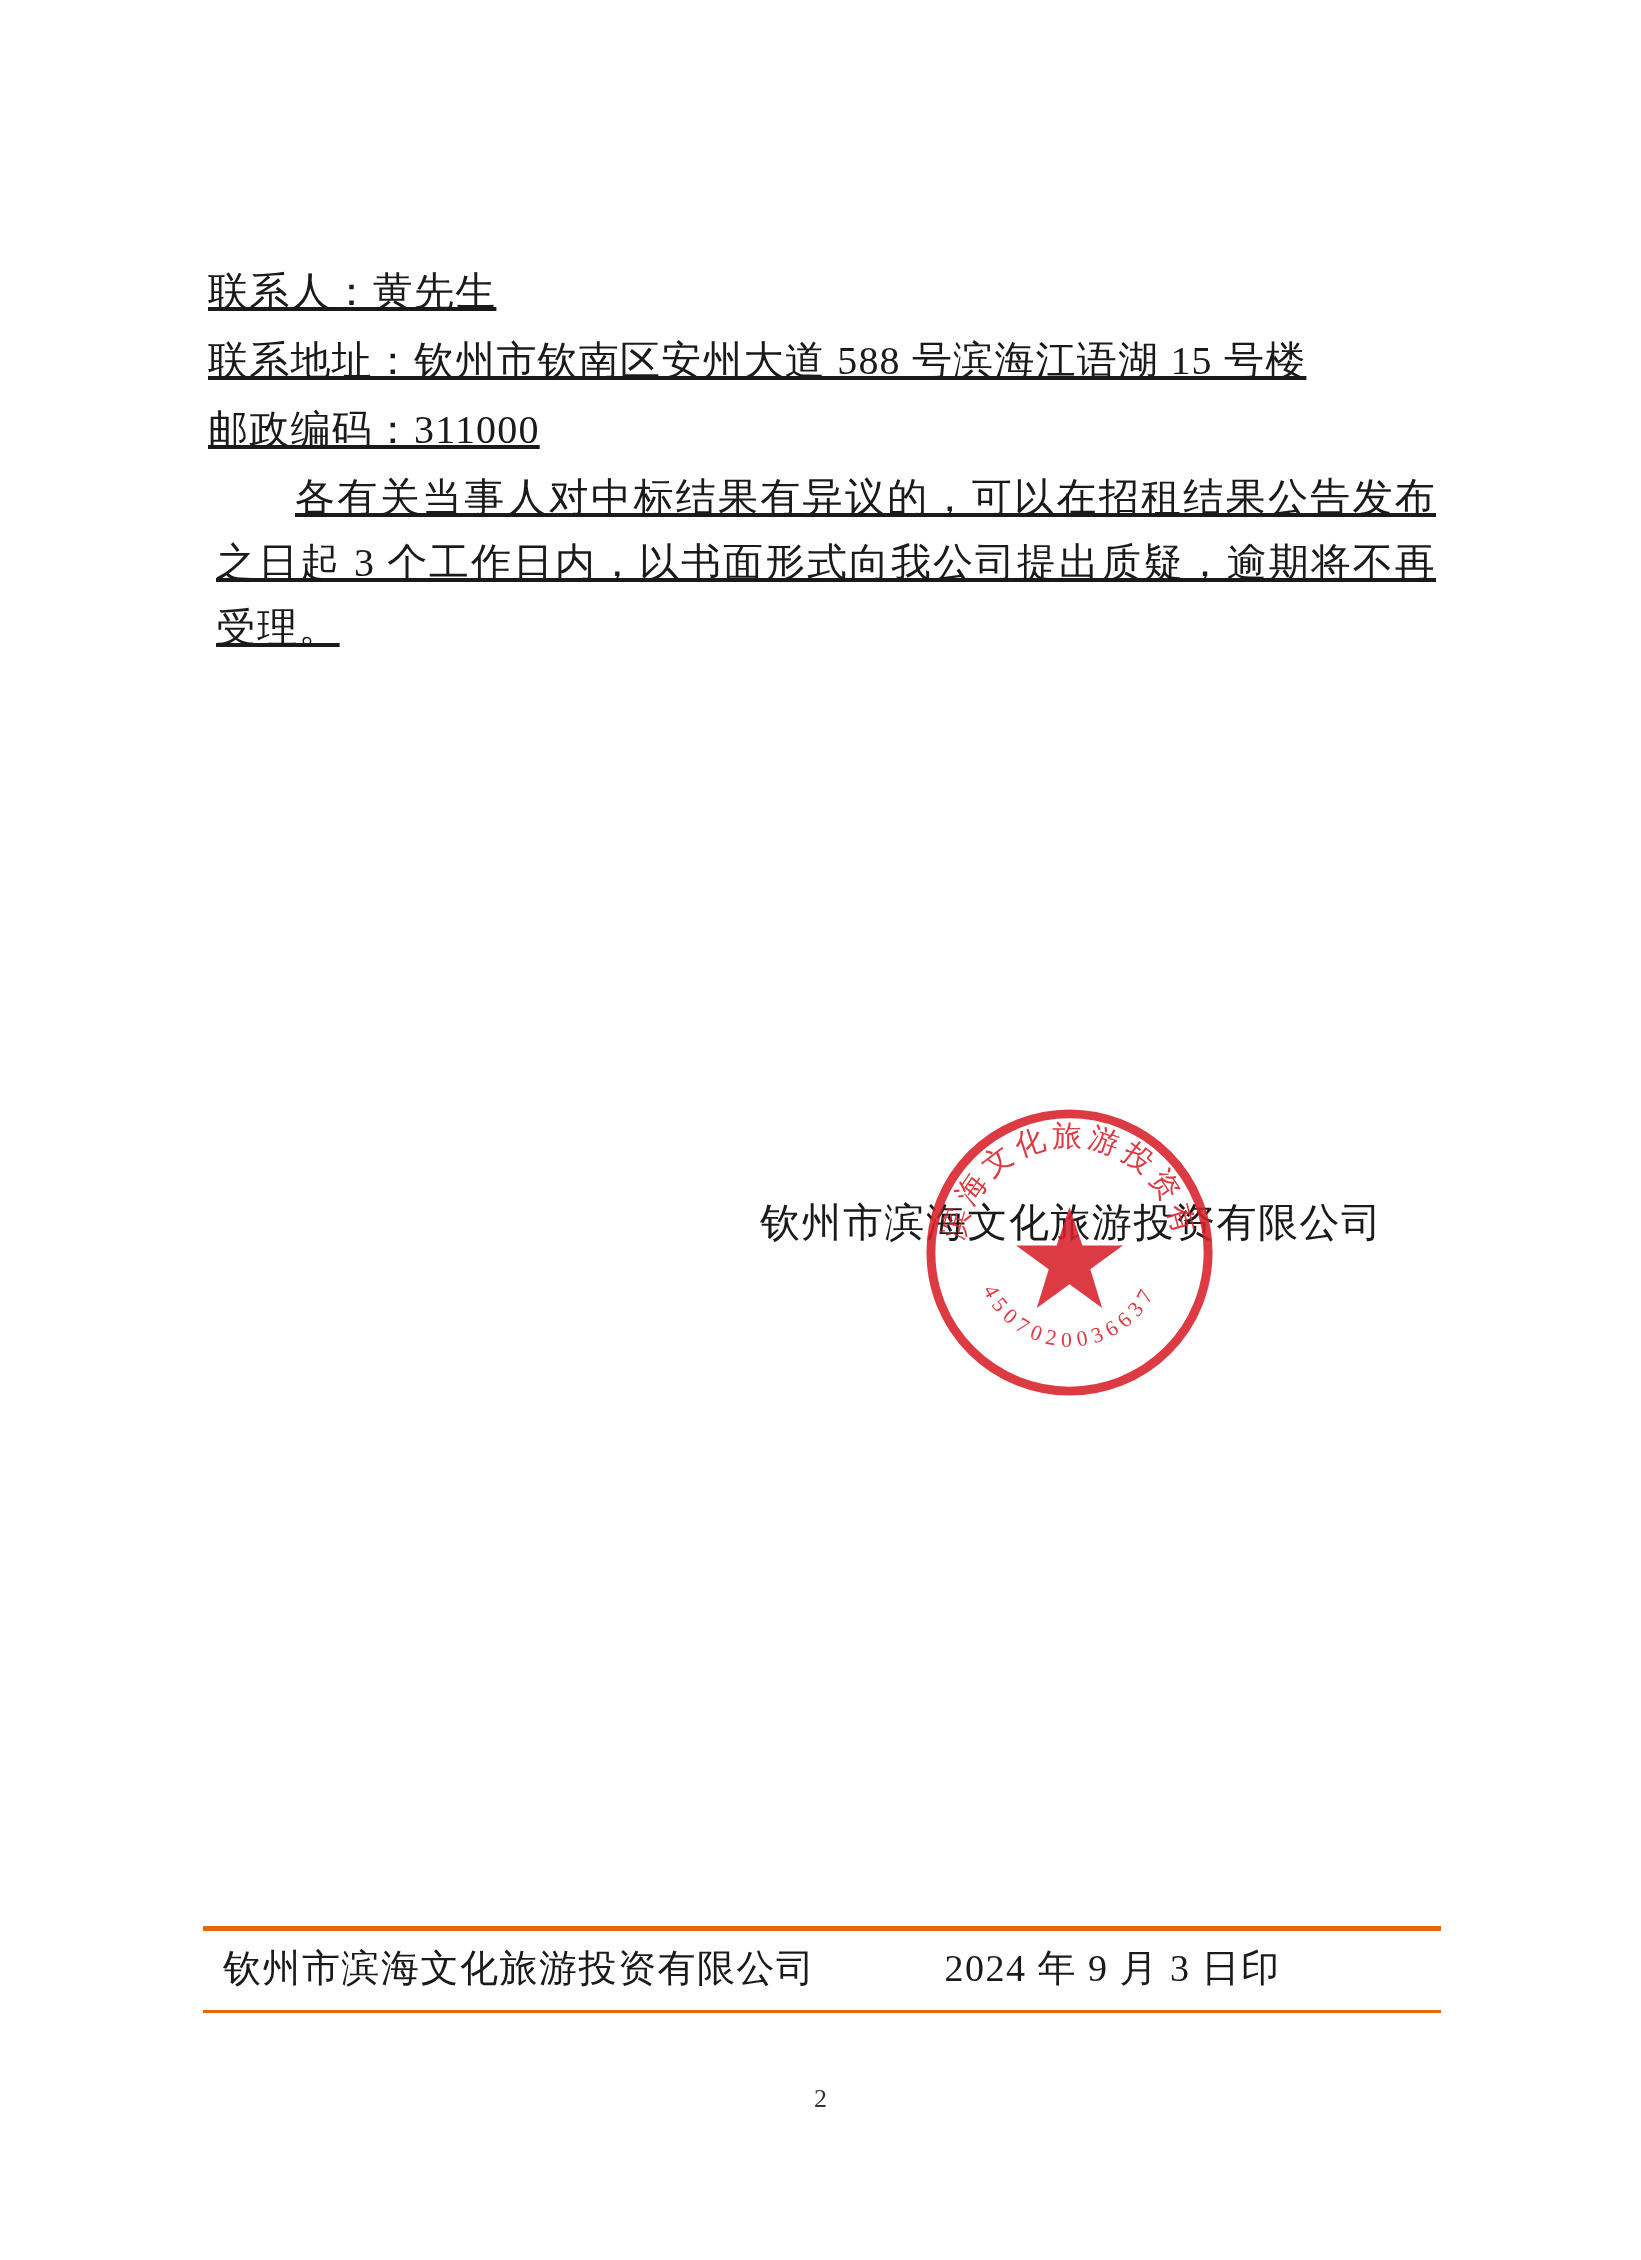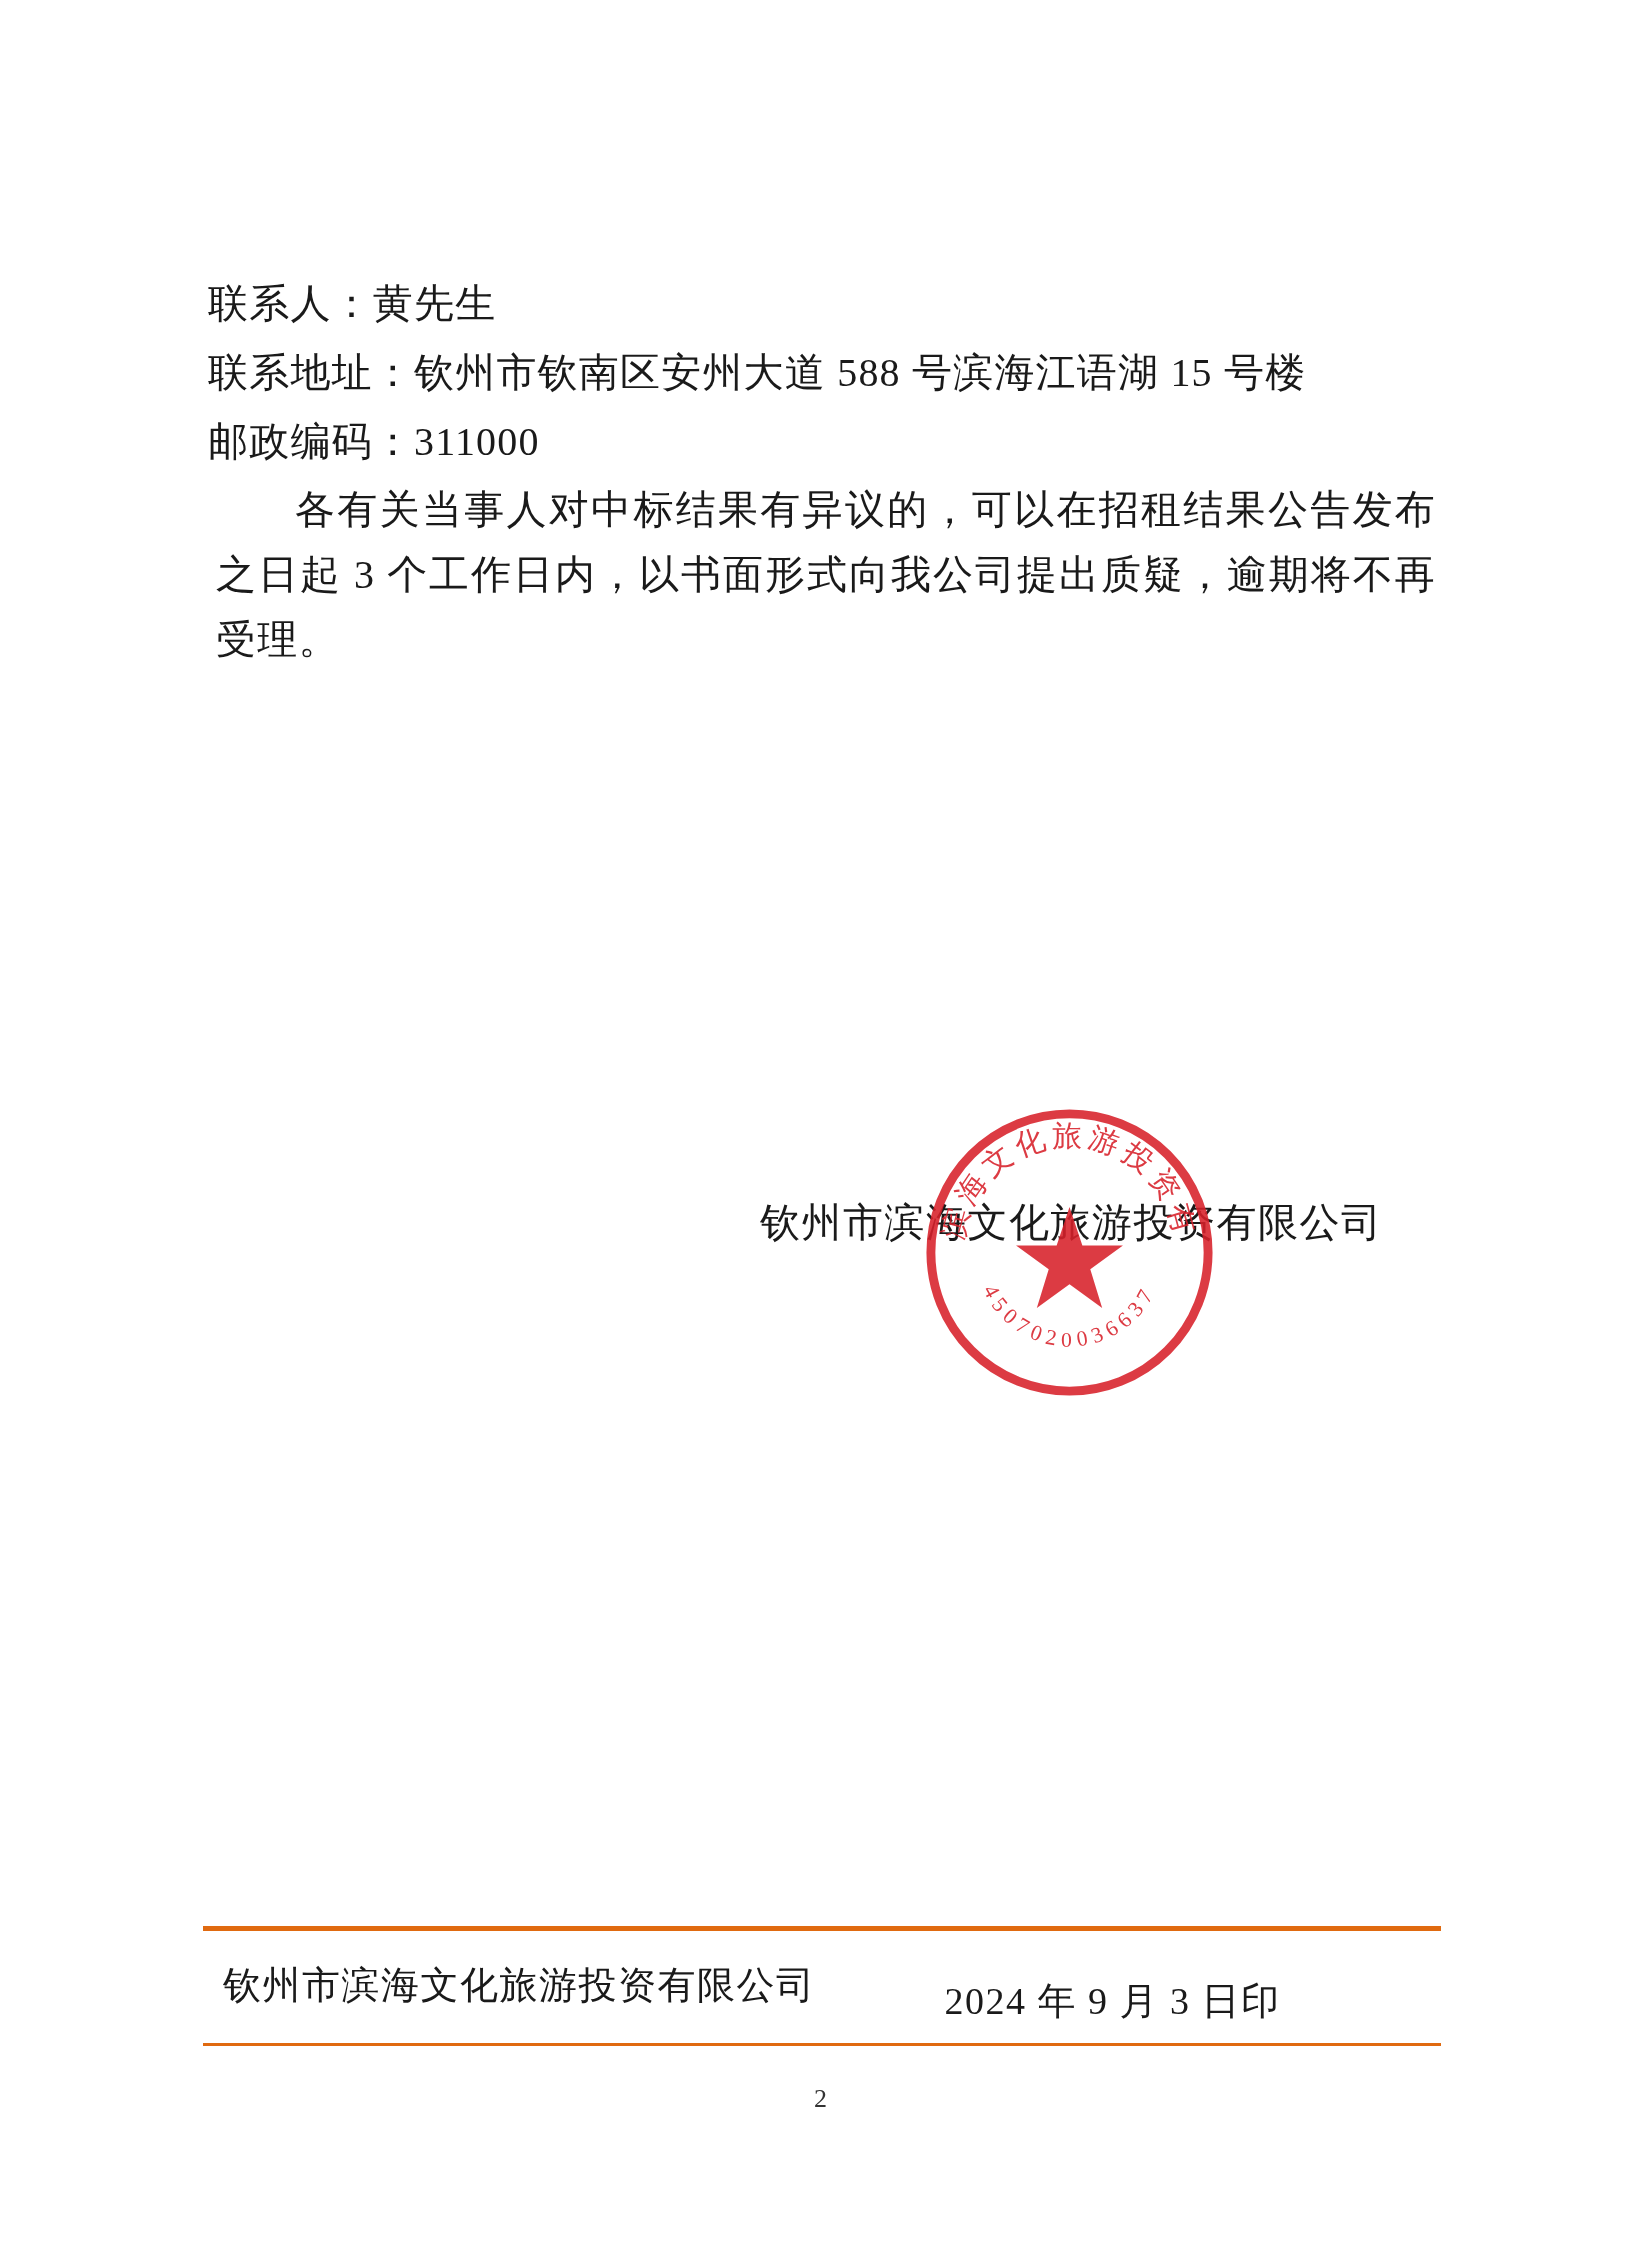--- a/index.html
+++ b/index.html
@@ -20,22 +20,23 @@
     position: absolute;
     left: 0;
     top: 0;
     width: 1641px;
     height: 2260px;
   }
 
   .body-block {
     position: absolute;
     left: 208px;
-    top: 272px;
+    top: 260px;
     width: 1228px;
+    text-decoration: underline;
   }
 
   .para {
     font-size: 40px;
     line-height: 1.62;
     letter-spacing: 1.2px;
     text-align: justify;
     margin: 0 0 4px 0;
     white-space: pre-wrap;
   }
@@ -96,21 +97,20 @@
     justify-content: flex-start;
     padding: 12px 0 10px 0;
     font-size: 38px;
     letter-spacing: 1.5px;
   }
   .footer-org {
     margin-left: 20px;
   }
   .footer-date {
     margin-left: 129px;
-    margin-top: 33px;
   }
 
   .page-number {
     position: absolute;
     left: 0;
     top: 2084px;
     width: 1641px;
     text-align: center;
     font-size: 26px;
     color: #333;

